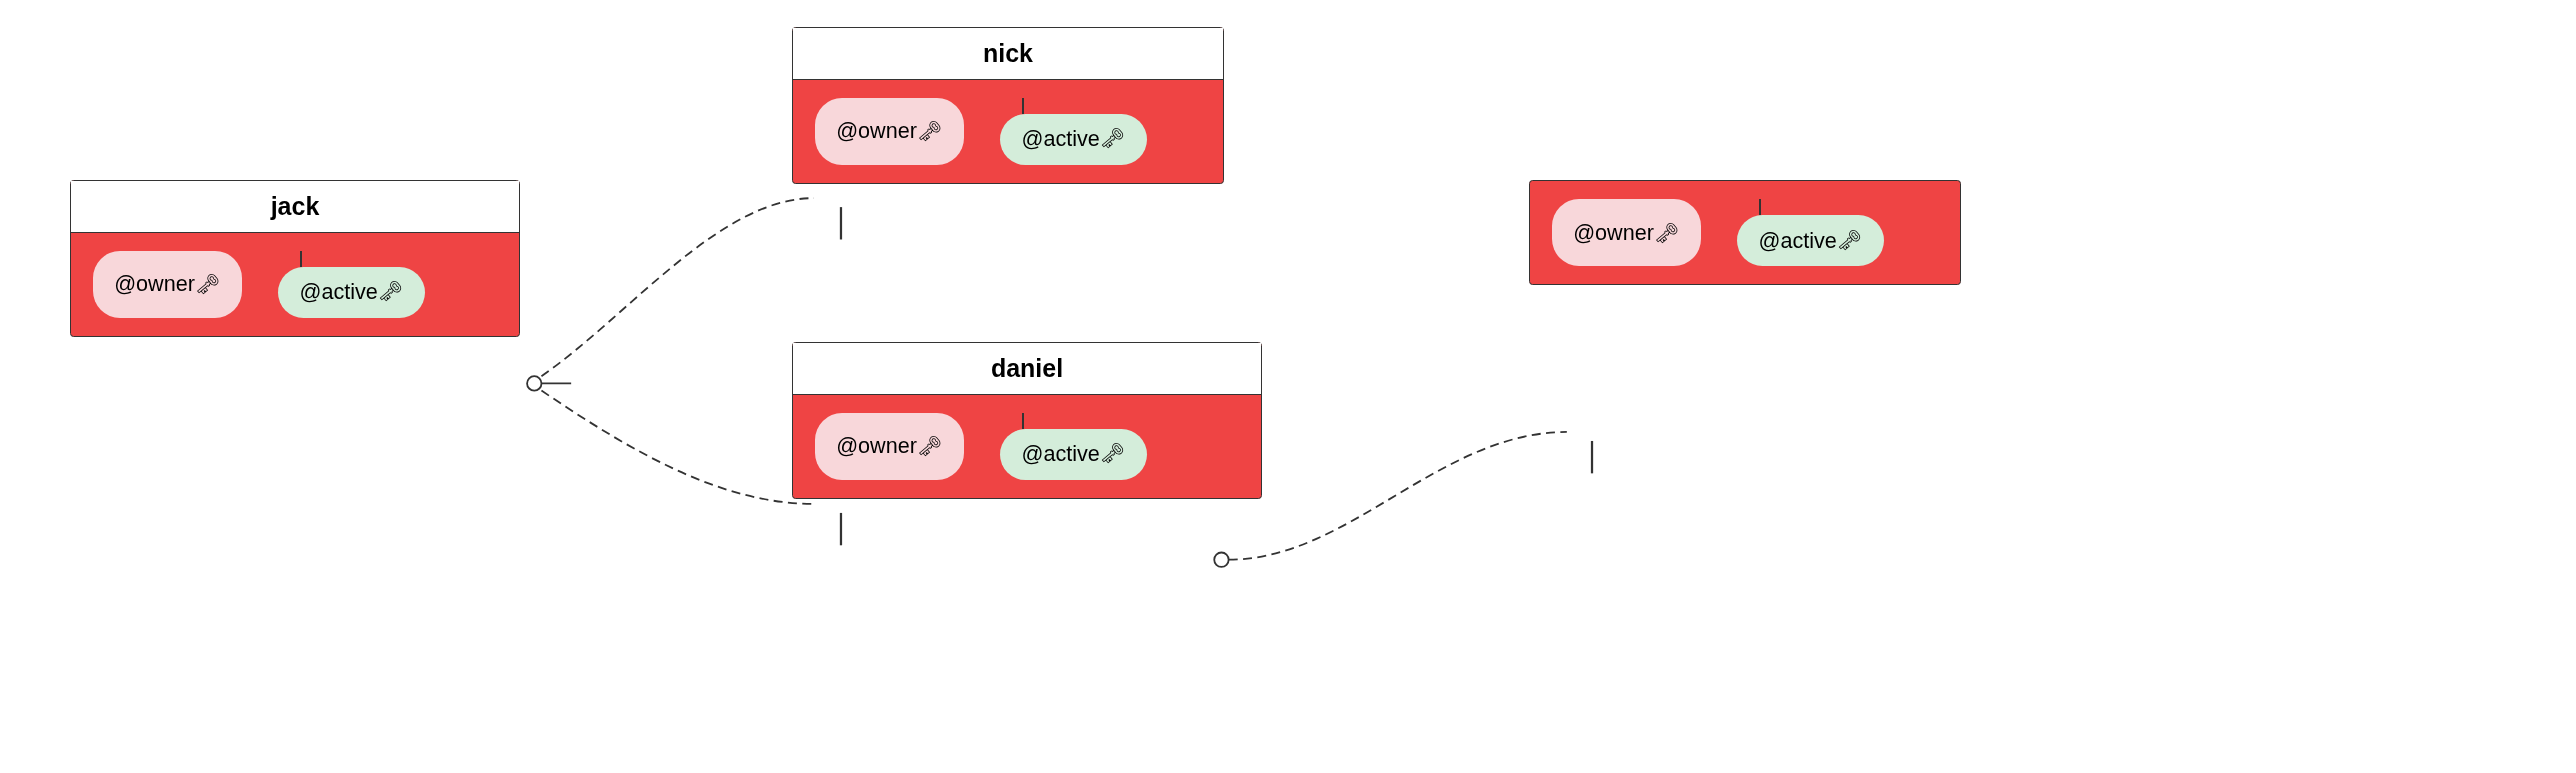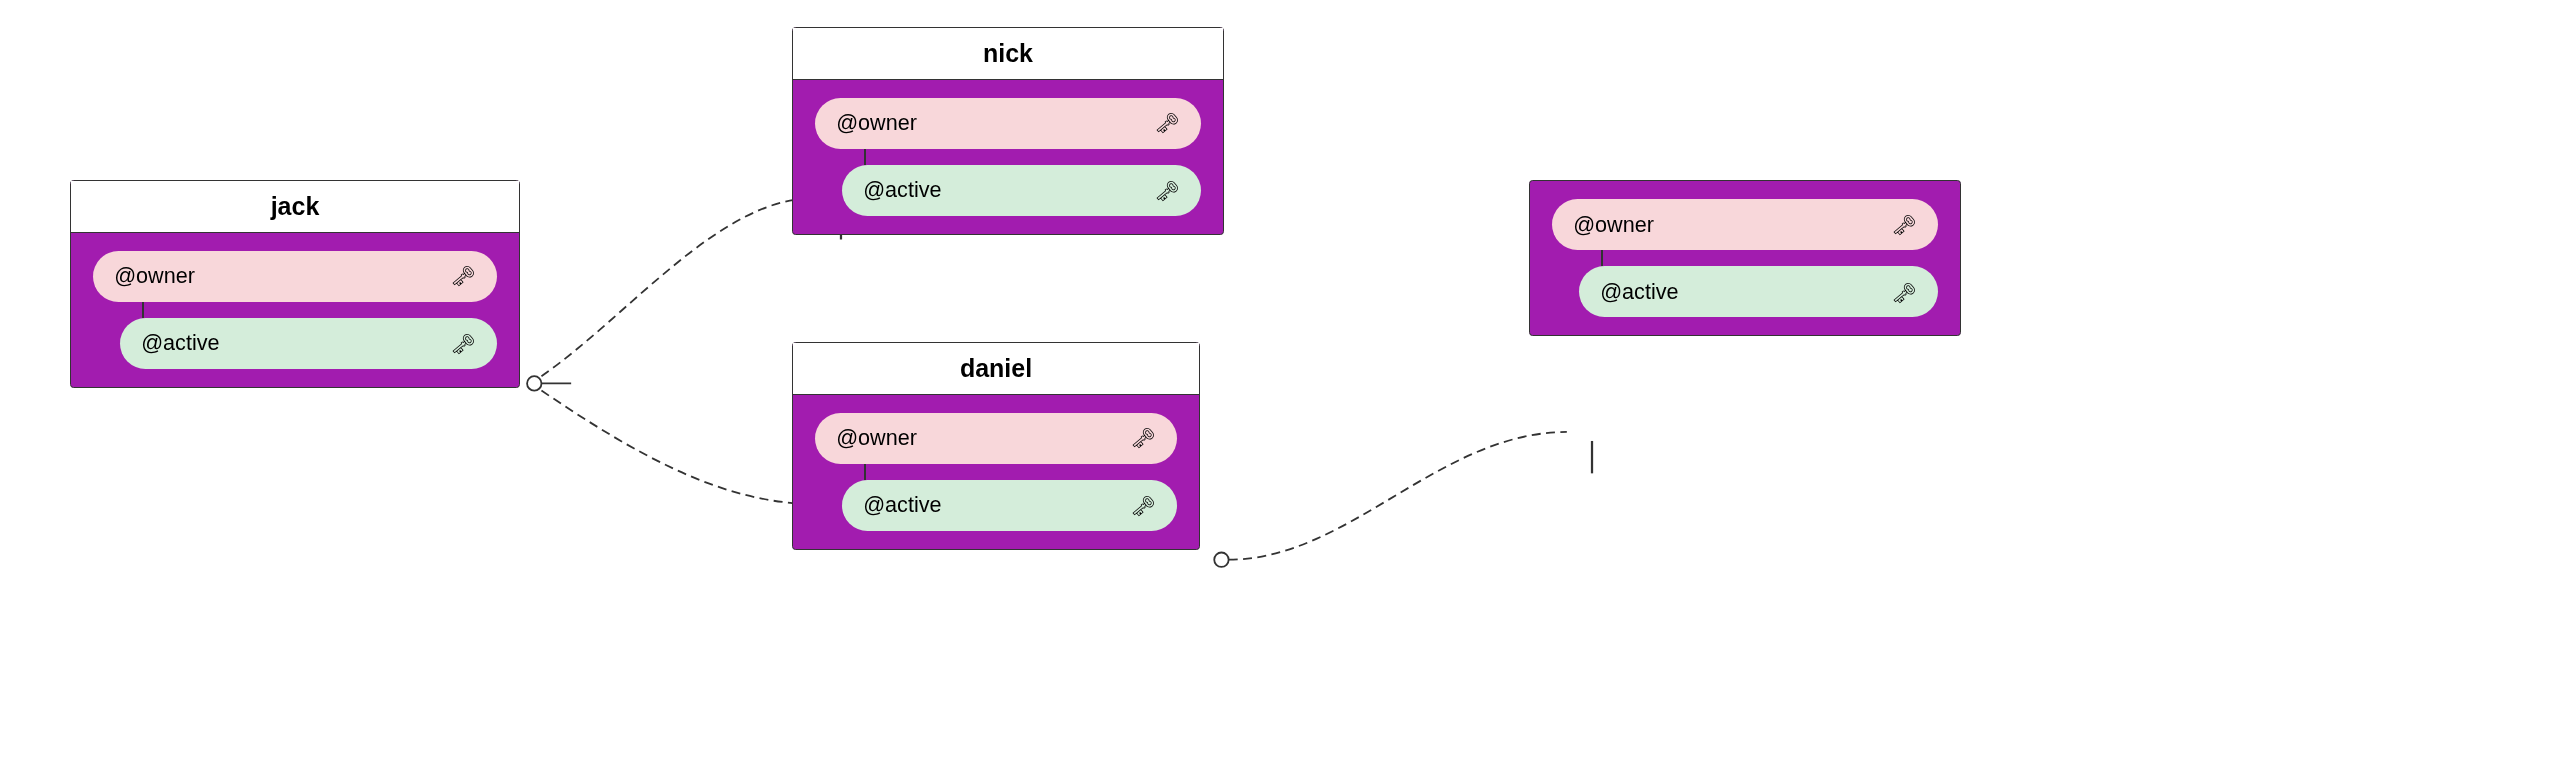--- a/index.html
+++ b/index.html
@@ -15,56 +15,57 @@
     .diagram-container {
       position: relative;
       width: 2576px;
       height: 774px;
     }
 
     
     .entity-box {
       position: absolute;
       border: 1.8px solid #333;
-      background: #a21caf;
+      background: #ef4444;
       border-radius: 3.6px;
     }
 
     .entity-title {
       text-align: center;
       font-weight: bold;
       font-size: 25px;
       padding: 10.8px 18px;
       border-bottom: 1.8px solid #333;
       background: #fff;
     }
 
     .entity-body {
       padding: 18px 21.6px;
       display: flex;
-      flex-direction: column;
+      flex-direction: row;
+      gap: 9px;
     }
 
     .field-owner {
       background: #f8d7da;
       border-radius: 27px;
       padding: 12.6px 21.6px;
       font-size: 21.6px;
       display: flex;
       align-items: center;
       justify-content: space-between;
     }
 
     .field-active {
       background: #d4edda;
       border-radius: 27px;
       padding: 12.6px 21.6px;
       font-size: 21.6px;
       display: flex;
-      align-items: flex-end;
+      align-items: flex-start;
       justify-content: space-between;
       margin-left: 27px;
     }
 
     .key-icon {
       font-size: 20px;
     }
 
     svg.connections {
       position: absolute;
@@ -86,21 +87,21 @@
     .entity-nick {
       left: 792px;
       top: 27px;
       width: 432px;
     }
 
     
     .entity-daniel {
       left: 792px;
       top: 342px;
-      width: 408px;
+      width: 470px;
     }
 
     
     .entity-katey {
       left: 1529px;
       top: 180px;
       width: 432px;
     }
   </style>
 </head>

